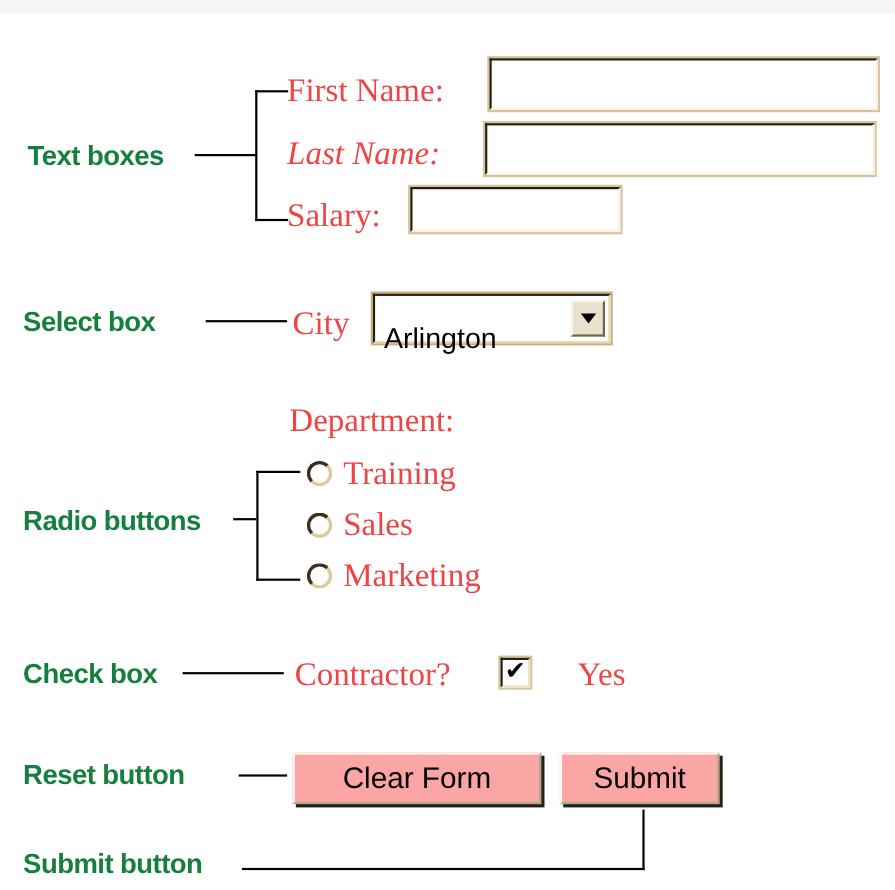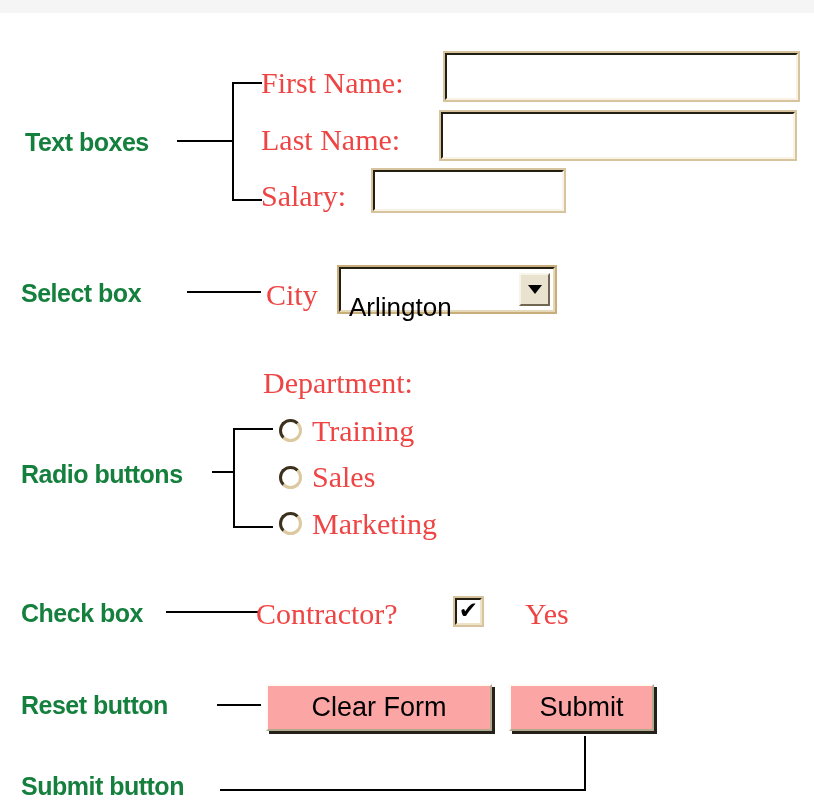--- a/index.html
+++ b/index.html
@@ -56,21 +56,21 @@
 <div class="canvas">
   <div class="topstrip"></div>
 
   <div class="alabel" style="left:25px;top:128px;">Text boxes</div>
   <div class="hline" style="left:177px;top:140px;width:56px;"></div>
   <div class="bracket" style="left:232px;top:82px;width:28px;height:115px;"></div>
 
   <div class="flabel" style="left:261px;top:66px;">First Name:</div>
   <input class="textbox" style="left: 445px; top: 53px; width: 353px; height: 47px;" type="text" value="">
 
-  <div class="flabel" style="left:261px;top:123px;">Last Name:</div>
+  <div class="flabel" style="left:261px;top:123px;font-style:italic;">Last Name:</div>
   <input class="textbox" style="left: 441px; top: 112px; width: 354px; height: 47px;" type="text" value="">
 
   <div class="flabel" style="left:261px;top:179px;">Salary:</div>
   <input class="textbox" style="left: 373px; top: 170px; width: 191px; height: 41px;" type="text" value="">
 
   <div class="alabel" style="left:21px;top:279px;">Select box</div>
   <div class="hline" style="left:187px;top:291px;width:74px;"></div>
   <div class="flabel" style="left:266px;top:278px;">City</div>
   <div class="selectbox" style="left:339px;top:267px;width:216px;height:45px;">
     <span class="select-value">Arlington</span>
@@ -88,21 +88,21 @@
   <div class="flabel" style="left:312px;top:414px;">Training</div>
 
   <div class="radio" style="left:279px;top:466px;"></div>
   <div class="flabel" style="left:312px;top:460px;">Sales</div>
 
   <div class="radio" style="left:279px;top:512px;"></div>
   <div class="flabel" style="left:312px;top:507px;">Marketing</div>
 
   <div class="alabel" style="left:21px;top:599px;">Check box</div>
   <div class="hline" style="left:166px;top:611px;width:92px;"></div>
-  <div class="flabel" style="left:256px;top:597px;">Contractor?</div>
+  <div class="flabel" style="left:268px;top:597px;">Contractor?</div>
   <div class="checkbox" style="left:455px;top:598px;">
     <span class="mark">✔</span>
   </div>
   <div class="flabel" style="left:493px;top:597px;margin-left:32px;">Yes</div>
 
   <div class="alabel" style="left:21px;top:691px;">Reset button</div>
   <div class="hline" style="left:217px;top:704px;width:44px;"></div>
 
   <button class="win-btn" style="left:266px;top:684px;width:226px;height:47px;">Clear Form</button>
   <button class="win-btn" style="left:509px;top:684px;width:145px;height:47px;">Submit</button>

